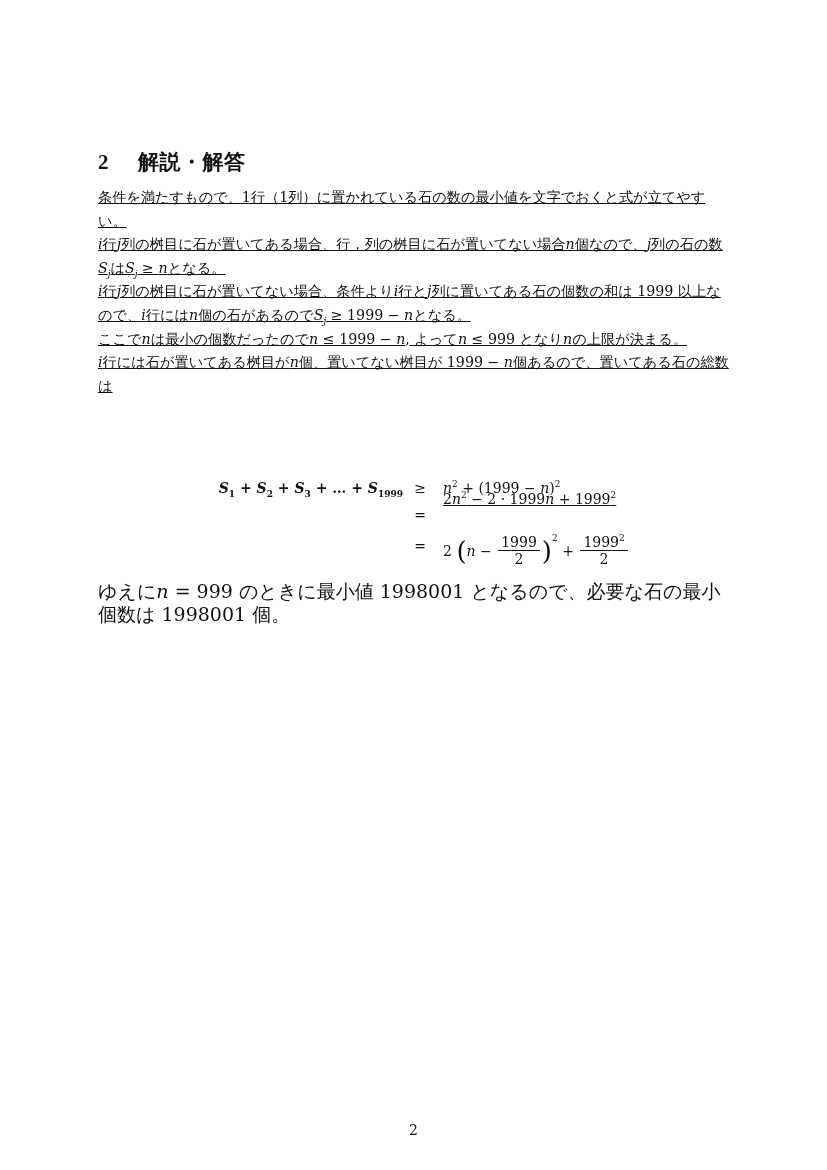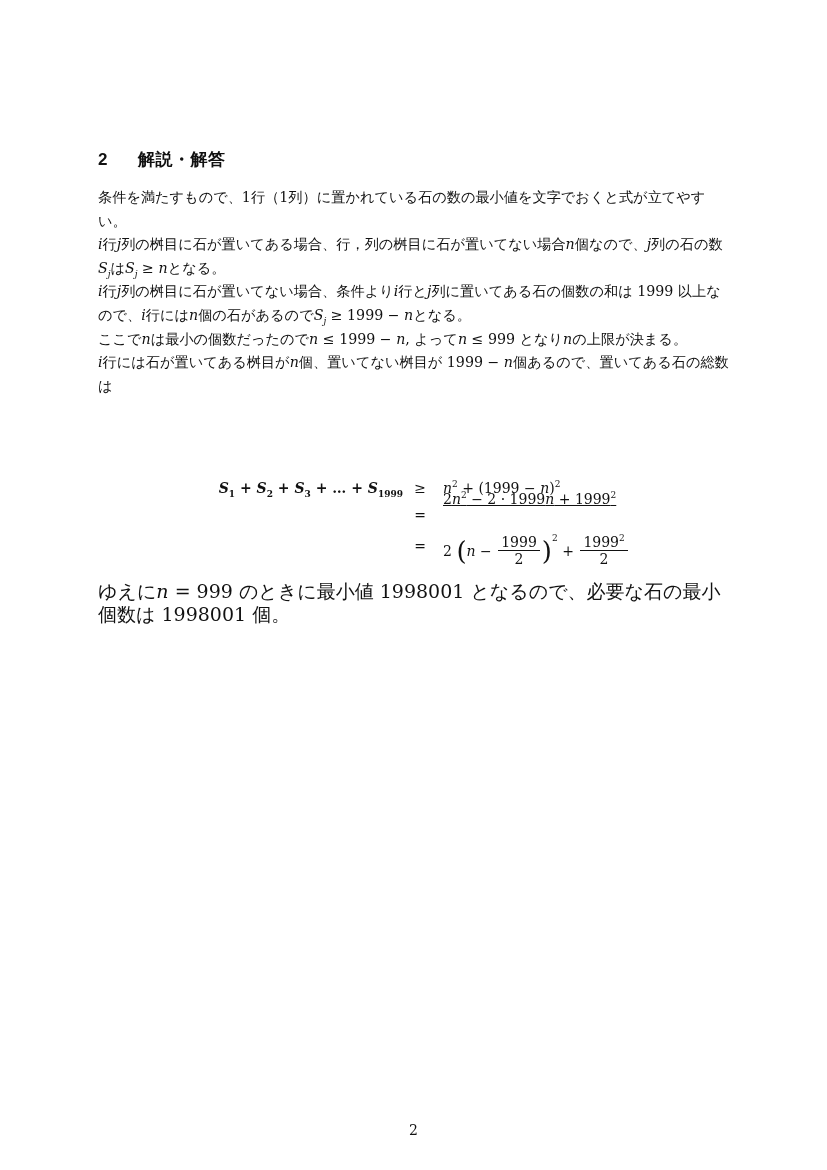--- a/index.html
+++ b/index.html
@@ -1,22 +1,22 @@
 <!DOCTYPE html>
 <html><head>
 <meta charset="utf-8">
 <style>
   html, body { margin:0; padding:0; background:#ffffff; }
   body { width:827px; height:1170px; position:relative; overflow:hidden;
          font-family:"DejaVu Serif", serif; color:#111; }
   .page { position:absolute; left:0; top:0; width:827px; height:1170px; }
-  .heading { position:absolute; left:98px; top:148px; font-family:Liberation Sans, sans-serif;
-             font-weight:bold; font-size:17px; letter-spacing:0.5px; }
+  .heading { position:absolute; left:98px; top:148px; font-family:Liberation Serif, serif;
+             font-weight:bold; font-size:21px; letter-spacing:0.5px; }
   .heading .num { display:inline-block; width:40px; }
-  .body-text { position:absolute; left:98px; top:186px; width:636px; font-size:14.2px; line-height:23.6px; }
+  .body-text { position:absolute; left:98px; top:186px; width:636px; font-size:14.2px; line-height:23.6px;text-decoration:underline; }
   .body-text p { margin:0; }
   .m { font-family:"DejaVu Serif", serif; font-style:italic; }
   .mr { font-family:"DejaVu Serif", serif; font-style:normal; }
   sub, sup { font-size:9px; line-height:0; }
   .eq { position:absolute; left:0; width:827px; font-size:14px; }
   .eq-row { position:absolute; height:24px; white-space:nowrap; }
   .lhs { right:424px; text-align:right; }
   .rel { left:411px; width:18px; text-align:center; }
   .rhs { left:443px; }
   .frac { display:inline-block; vertical-align:middle; text-align:center; margin:0 2px; }

